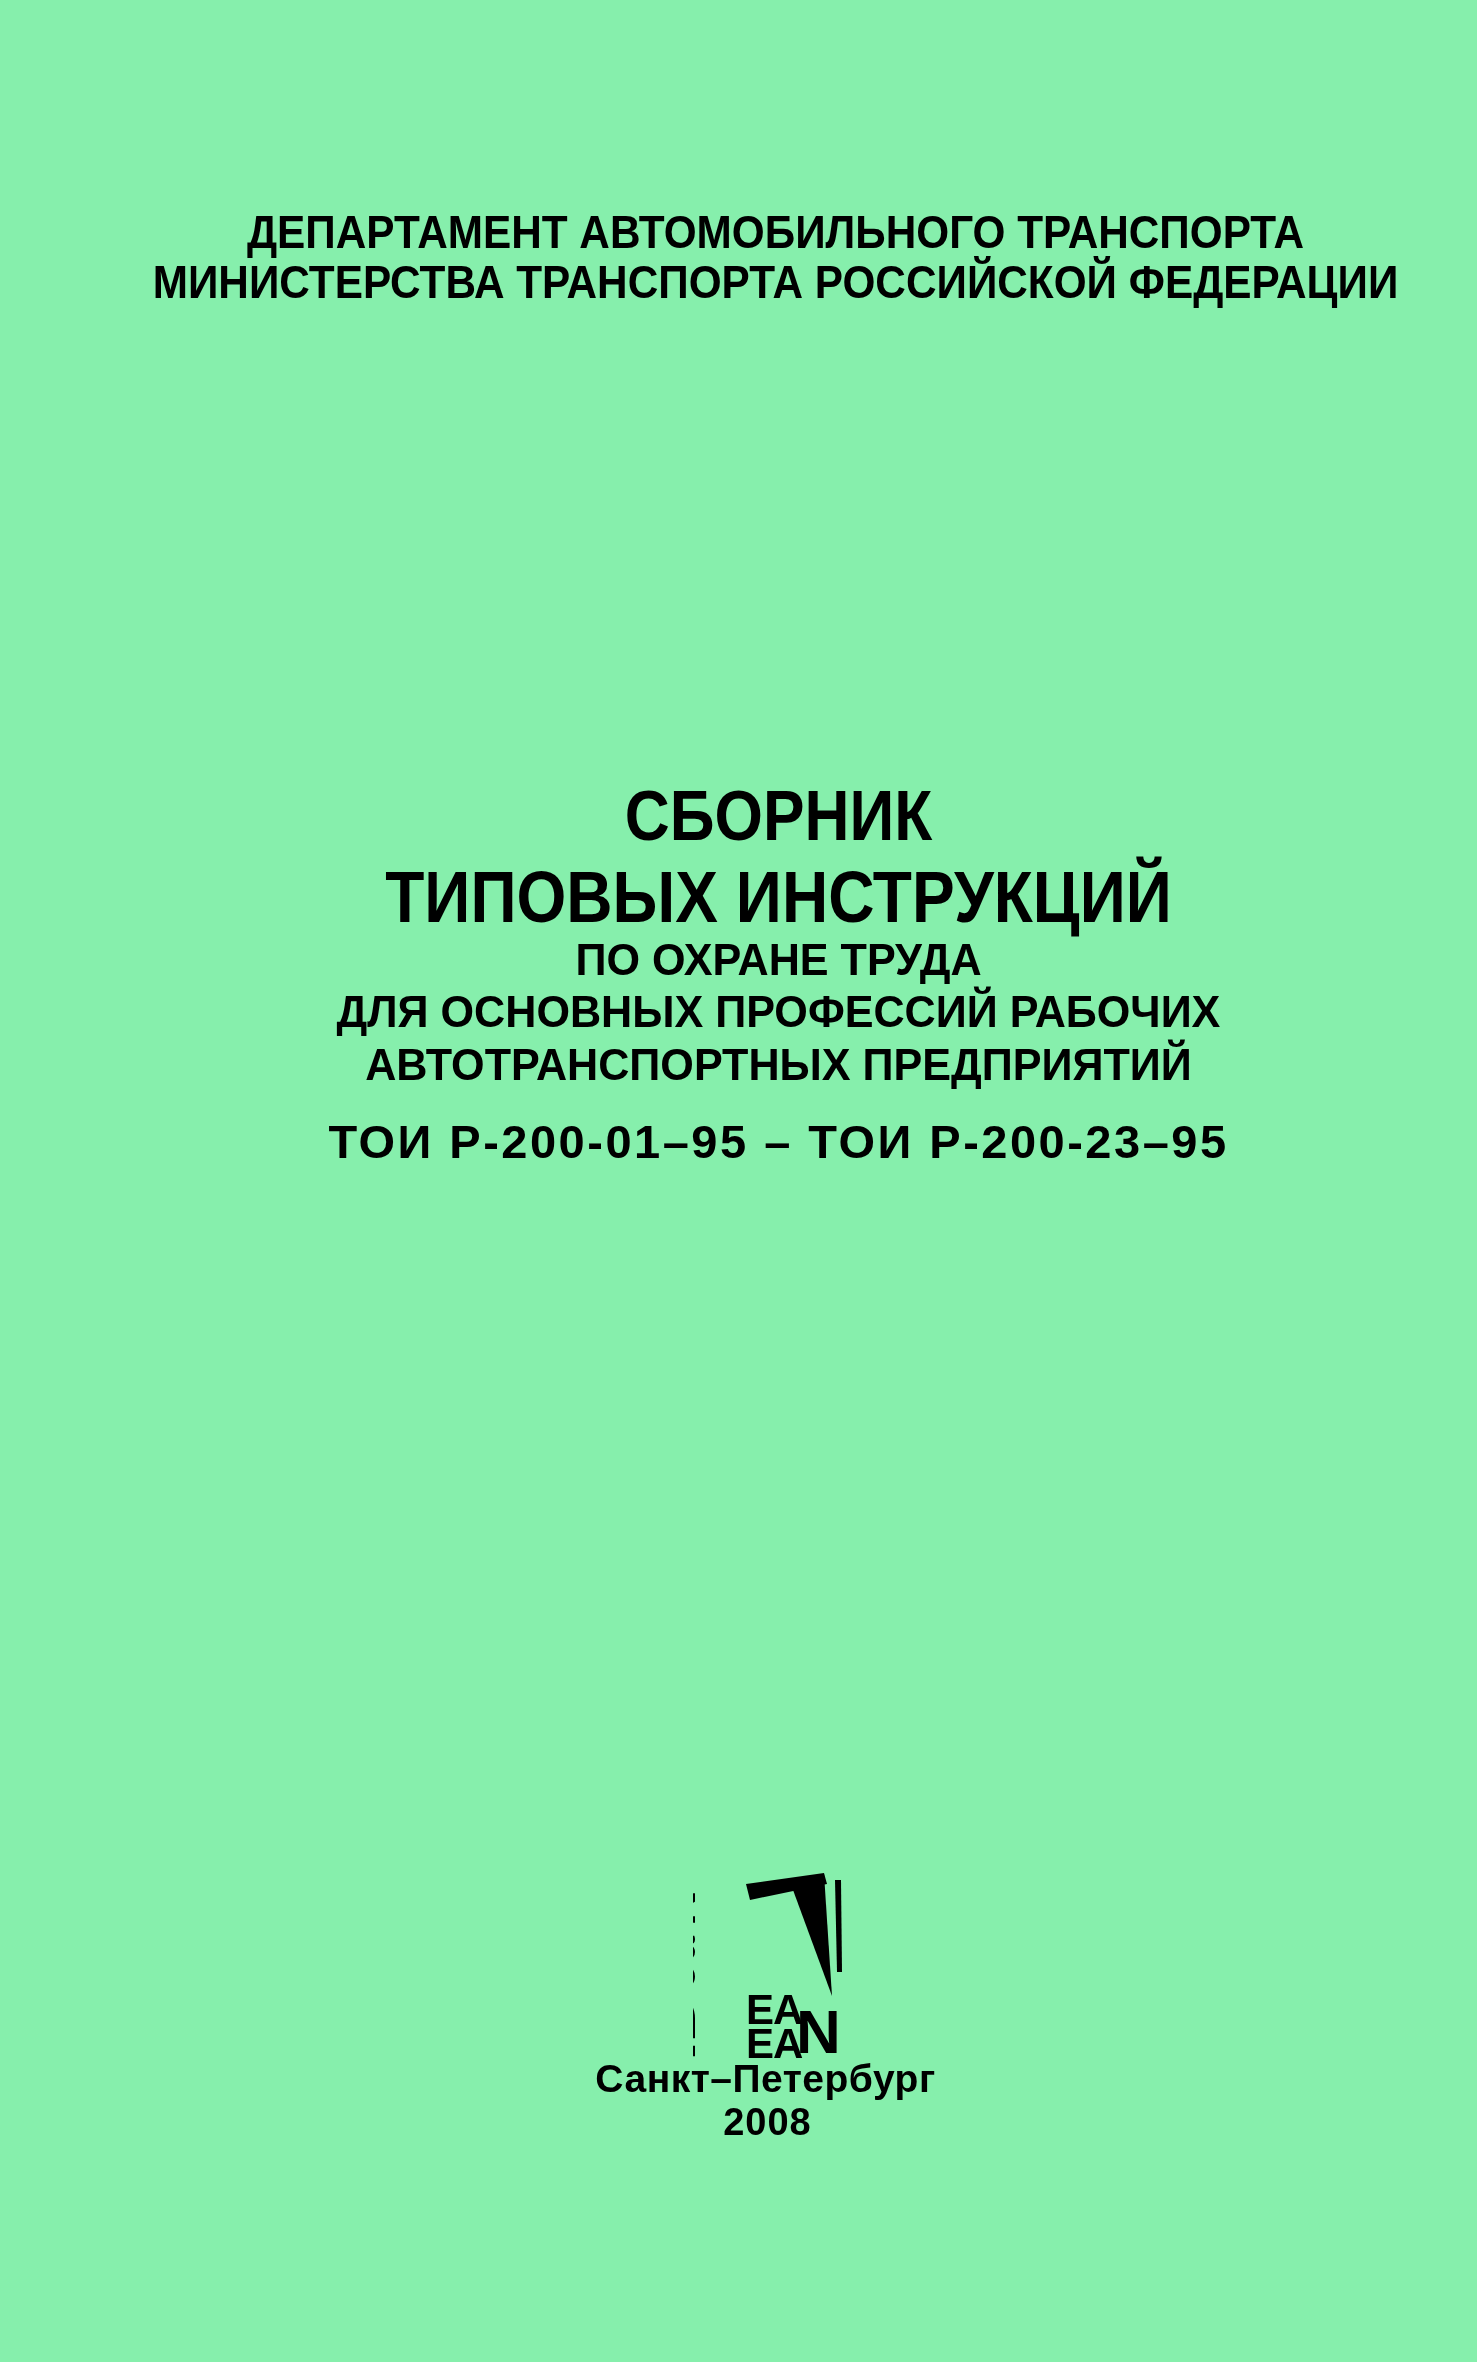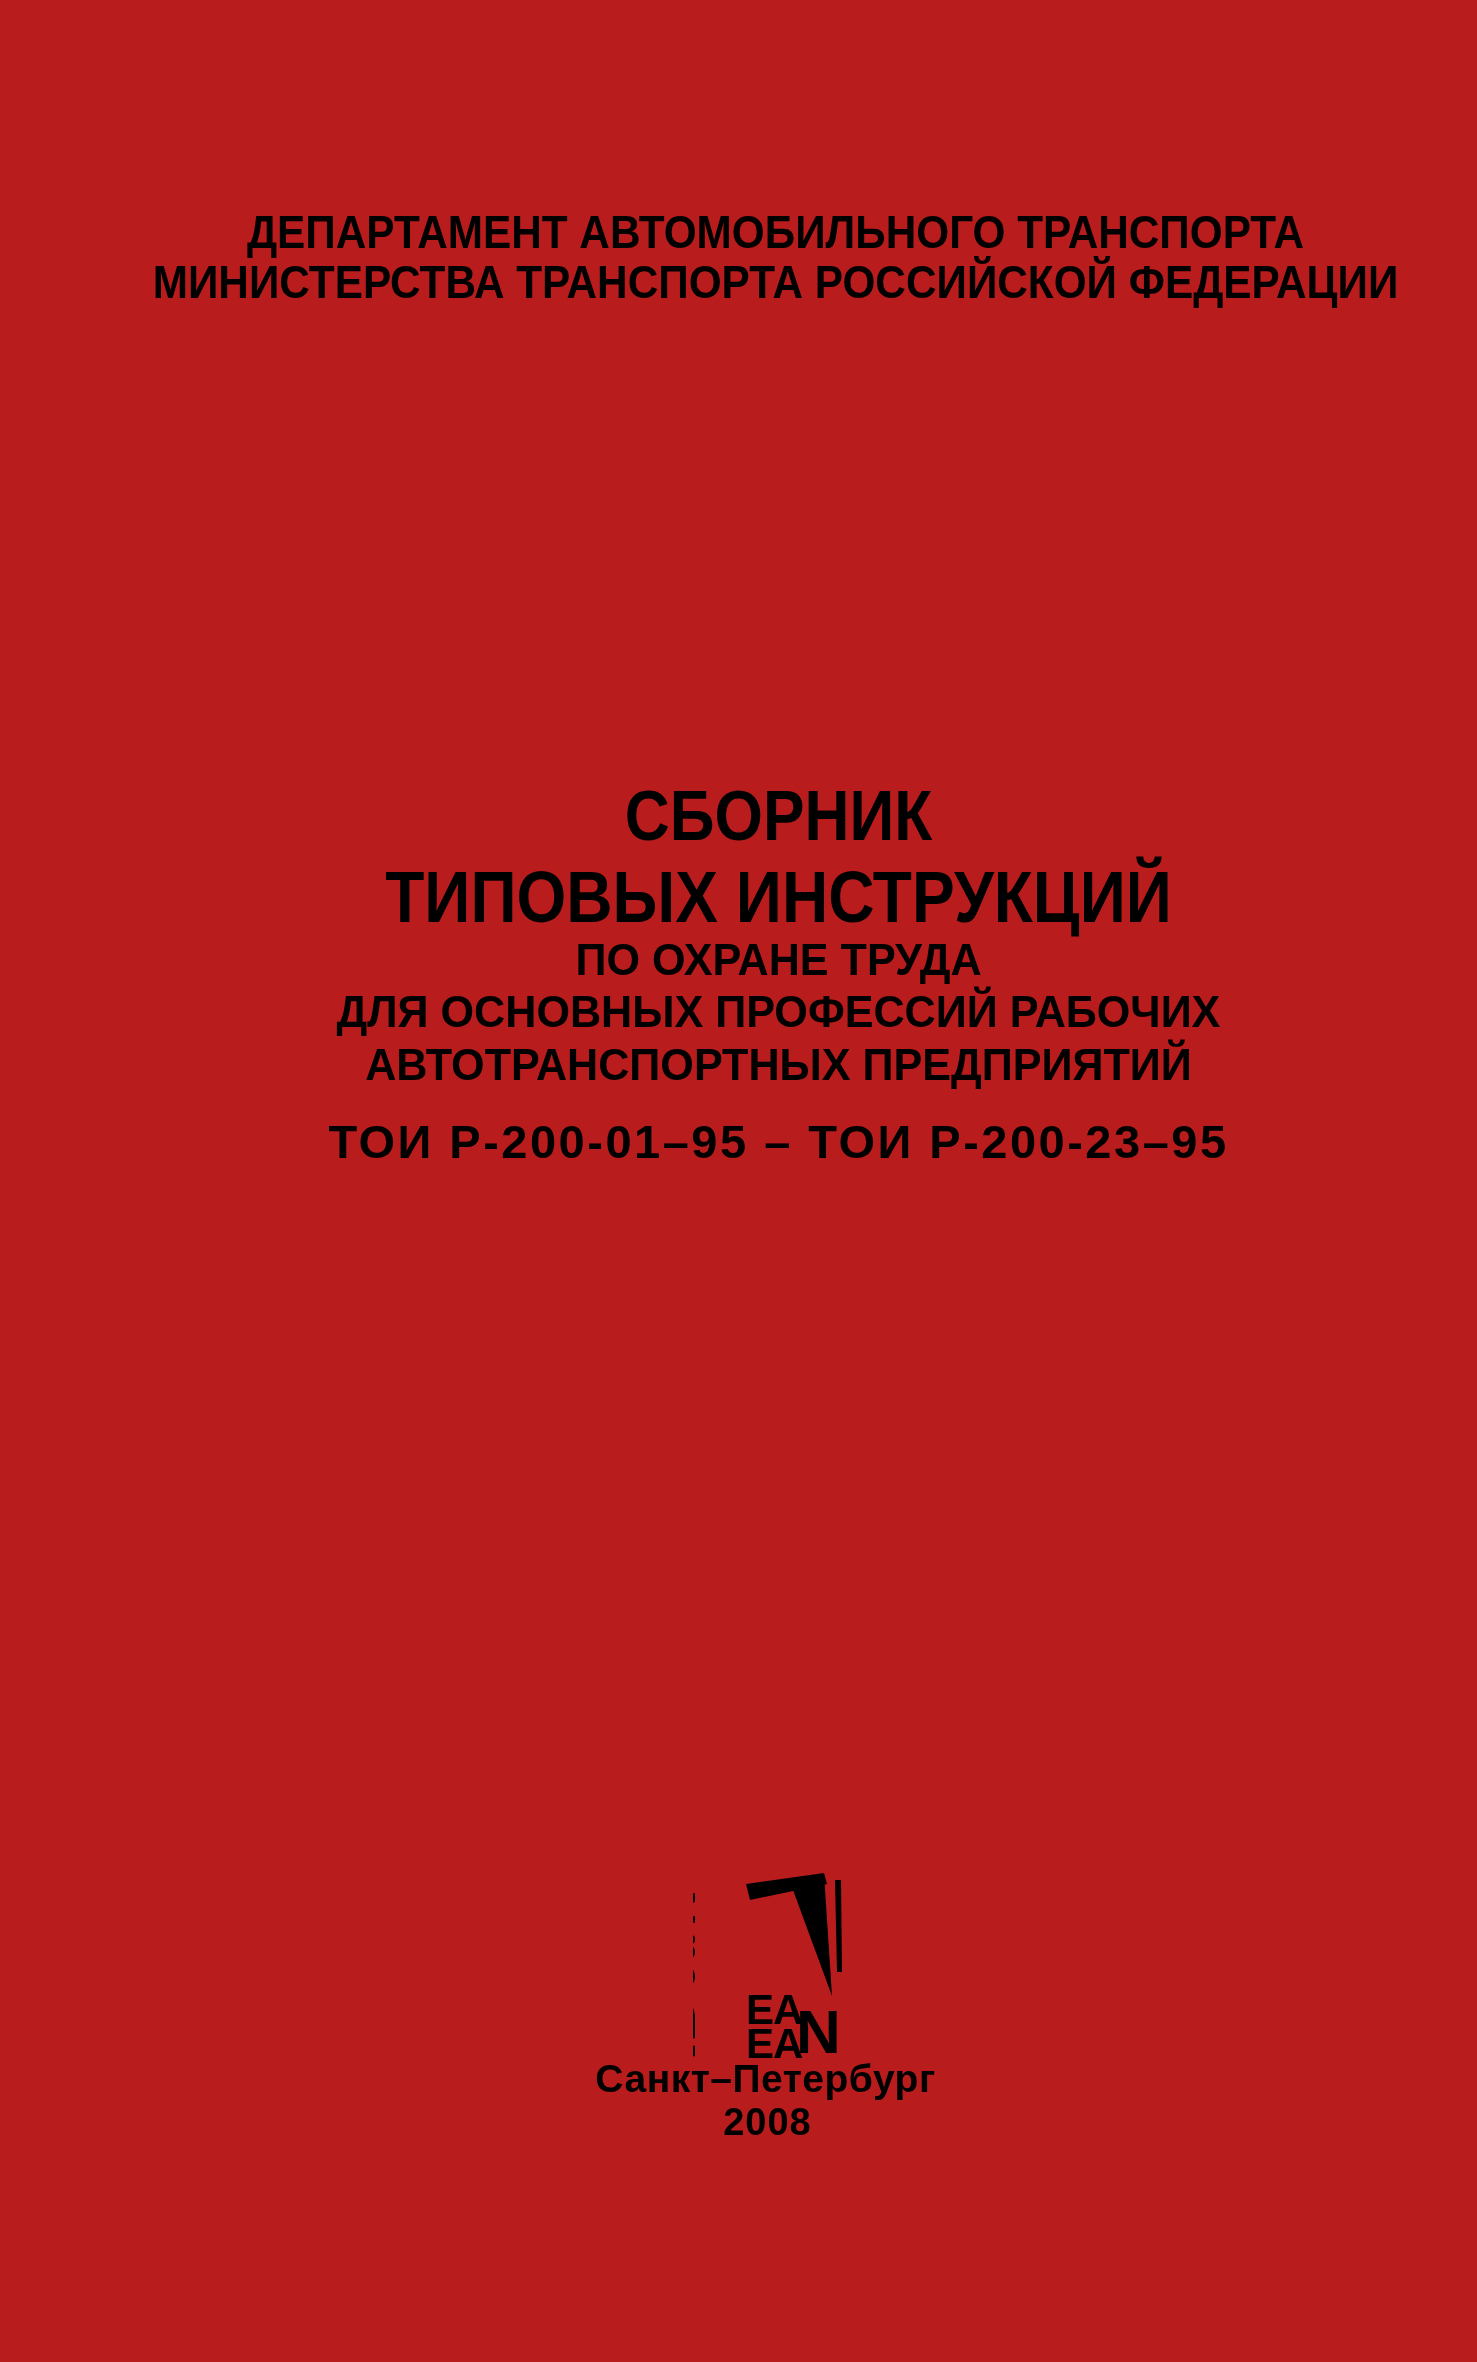--- a/index.html
+++ b/index.html
@@ -1,20 +1,20 @@
 <!DOCTYPE html>
 <html><head>
 <meta charset="utf-8">
 <style>
   html, body { margin: 0; padding: 0; background: #ffffff; }
   .page {
     position: relative;
     width: 1477px;
     height: 2362px;
-    background: #b91c1c;
+    background: #86efac;
     color: #000000;
     font-family: "Liberation Sans", sans-serif;
     font-weight: bold;
     overflow: hidden;
   }
   .line {
     position: absolute;
     left: 0;
     width: 100%;
     text-align: center;

